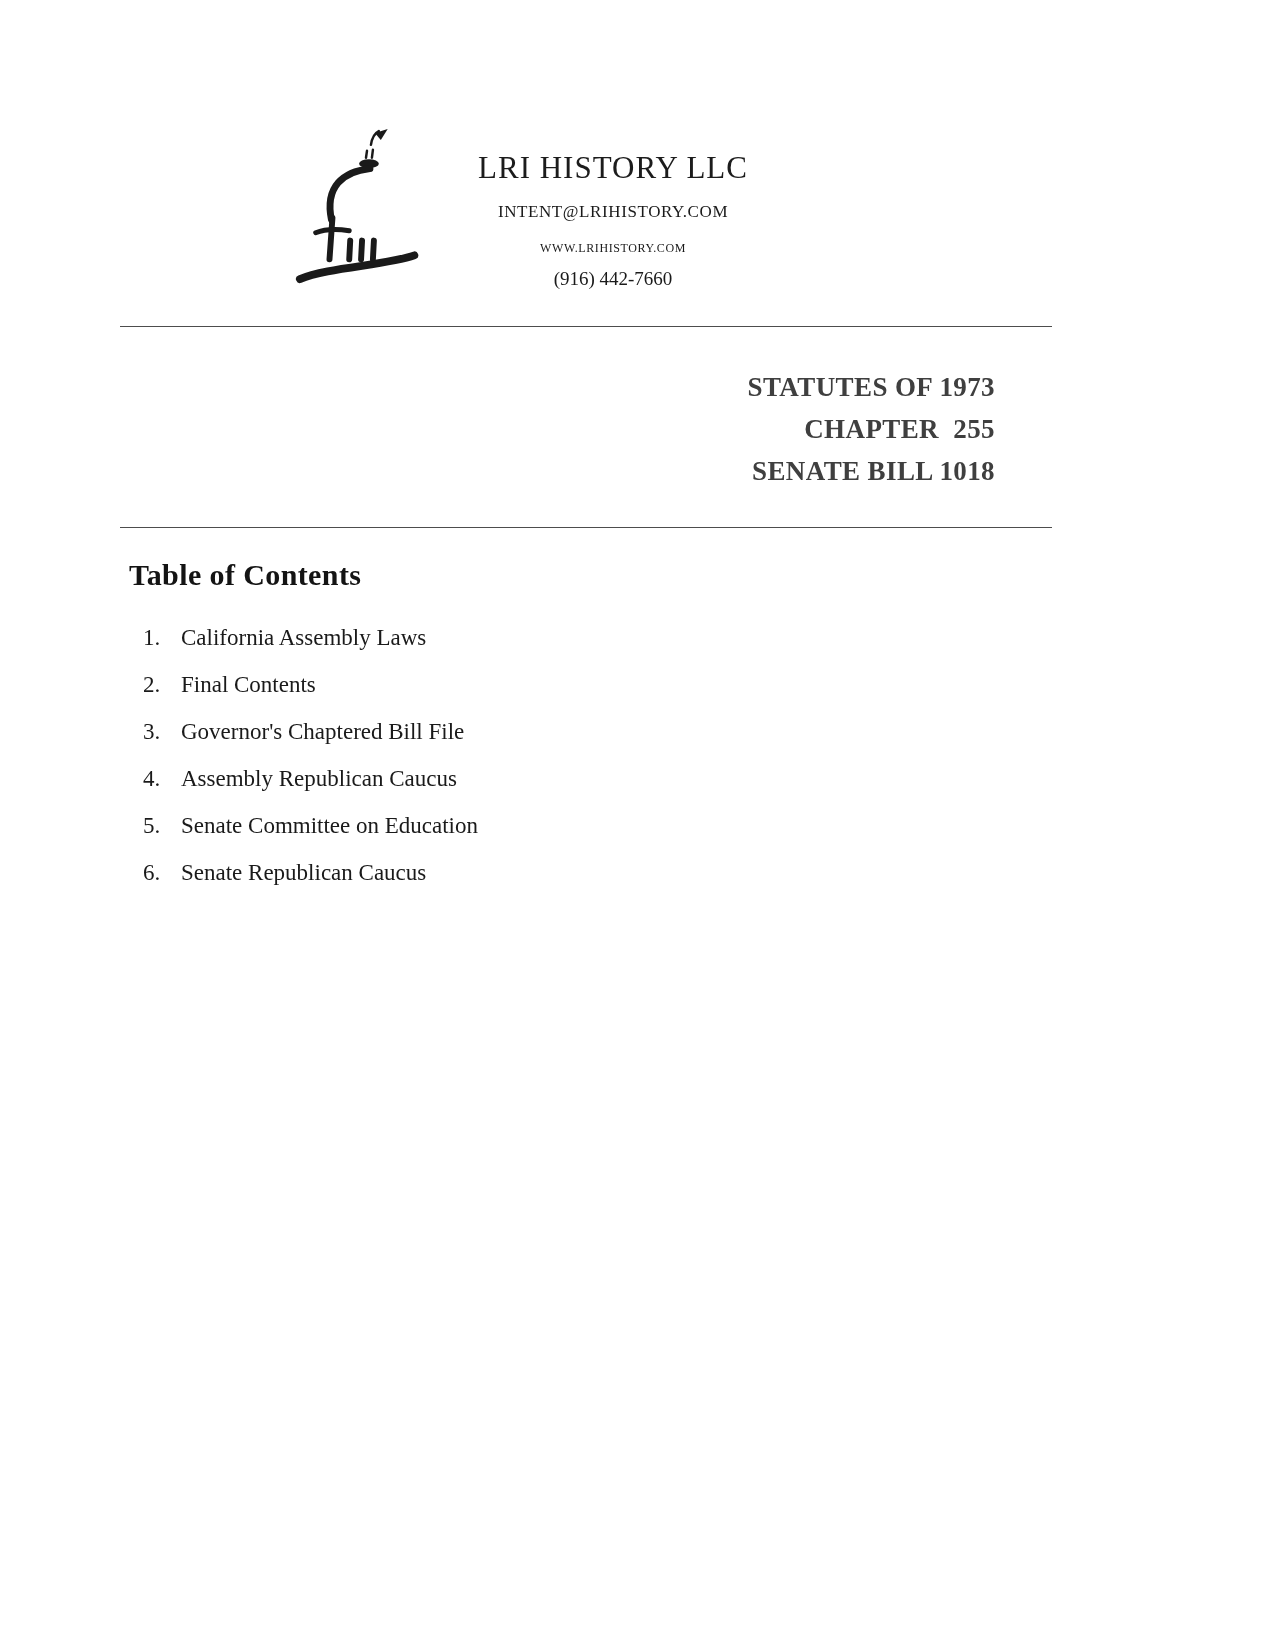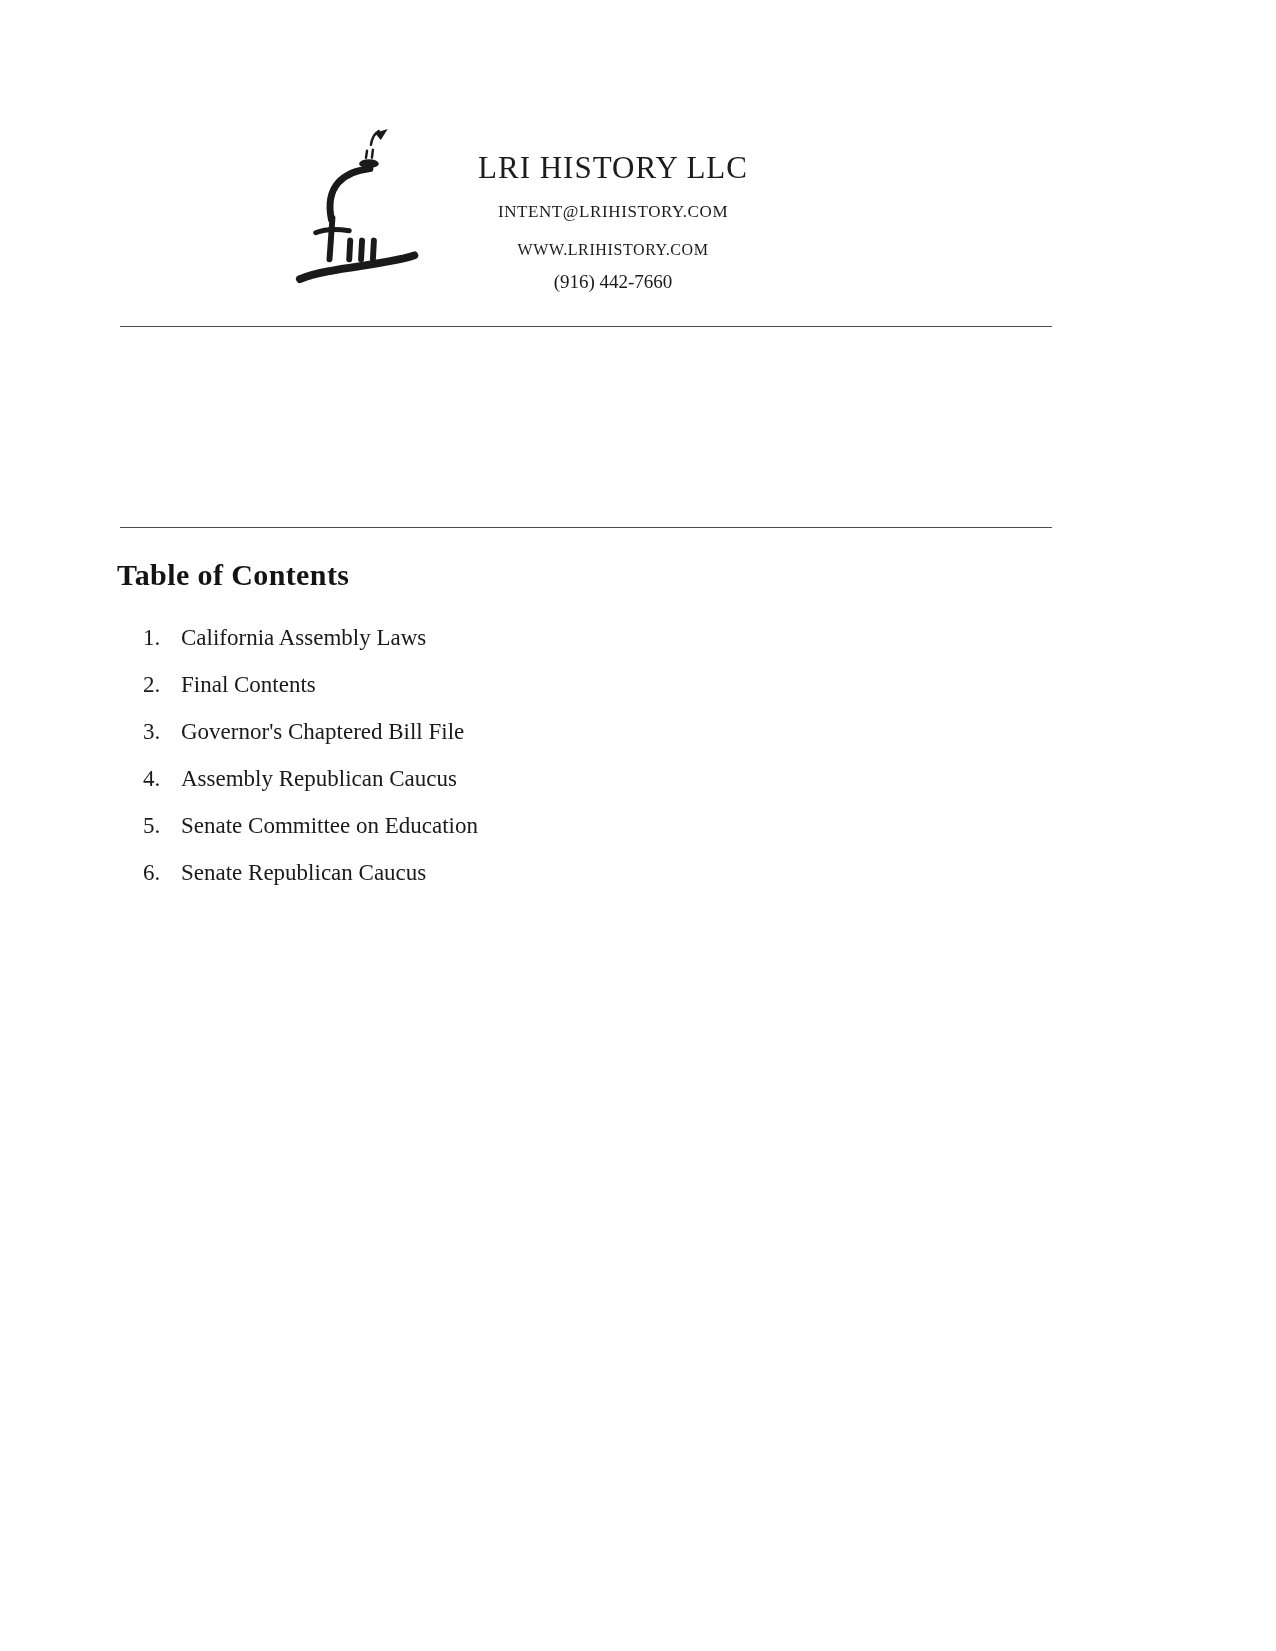--- a/index.html
+++ b/index.html
@@ -41,21 +41,21 @@
     letter-spacing: 1px;
     margin-bottom: 16px;
     color: #1c1c1c;
   }
   .email {
     font-size: 17px;
     letter-spacing: 0.6px;
     margin-bottom: 19px;
   }
   .website {
-    font-size: 16px;
+    font-size: 12px;
     letter-spacing: 0.6px;
     margin-bottom: 12px;
   }
   .phone {
     font-size: 19px;
   }
 
   
   .rule {
     position: absolute;
@@ -78,21 +78,21 @@
     font-size: 27px;
     line-height: 42px;
     letter-spacing: 0.4px;
   }
   .title-line { white-space: pre; }
 
   
   .toc-heading {
     position: absolute;
     top: 558px;
-    left: 117px;
+    left: 129px;
     font-size: 30px;
     font-weight: bold;
     letter-spacing: 0.4px;
     color: #141414;
   }
   .toc-list {
     position: absolute;
     top: 626px;
     left: 143px;
     margin: 0;
@@ -142,20 +142,25 @@
     <div class="contact">
       <div class="company">LRI HISTORY LLC</div>
       <div class="email">INTENT@LRIHISTORY.COM</div>
       <div class="website">WWW.LRIHISTORY.COM</div>
       <div class="phone">(916) 442-7660</div>
     </div>
   </div>
 
   <div class="rule rule-1"></div>
 
+  <div class="title-block">
+    <div class="title-line">STATUTES OF 1973</div>
+    <div class="title-line">CHAPTER  255</div>
+    <div class="title-line">SENATE BILL 1018</div>
+  </div>
 
   <div class="rule rule-2"></div>
 
   <div class="toc-heading">Table of Contents</div>
 
   <ol class="toc-list">
     <li>
       <span class="toc-num">1.</span>
       <span class="toc-label">California Assembly Laws</span>
     </li>

